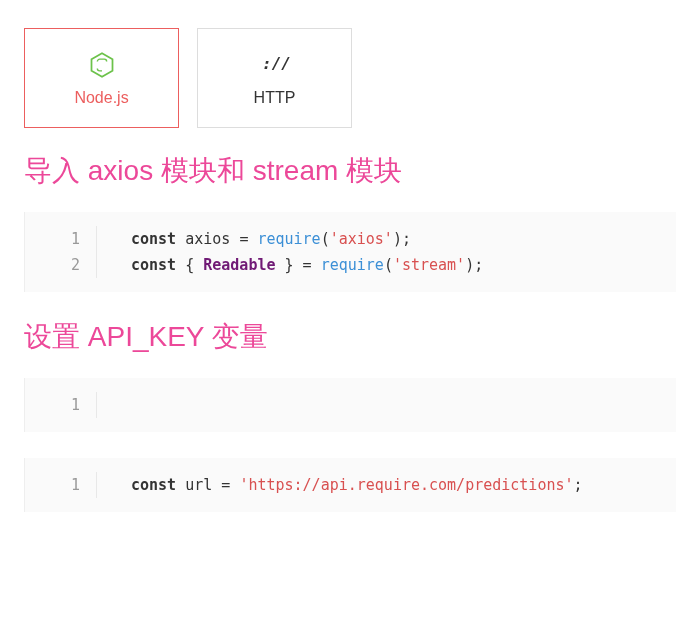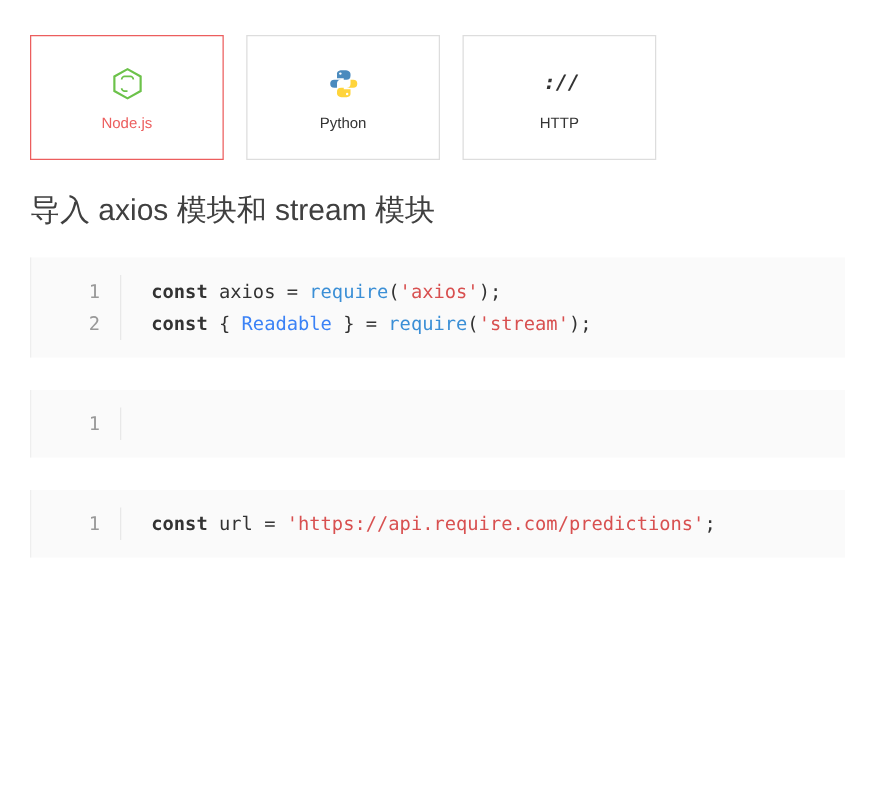--- a/index.html
+++ b/index.html
@@ -36,27 +36,27 @@
       color: #ec5e5e;
     }
     .tab-icon {
       height: 32px;
       display: flex;
       align-items: center;
       justify-content: center;
       margin-bottom: 8px;
     }
     .tab-label {
-      font-size: 12px;
+      font-size: 16px;
       color: #333;
     }
     .section-title {
-      font-size: 24px;
+      font-size: 28px;
       font-weight: 400;
-      color: #404040;
+      color: #ec4899;
       margin: 18px 0 22px 0;
     }
     .code-block {
       background: #fafafa;
       border-left: 1px solid #eee;
       display: flex;
       padding: 14px 0;
       margin-bottom: 26px;
     }
     .line-numbers {
@@ -72,52 +72,42 @@
     }
     .code-content {
       padding-left: 24px;
       font-family: Consolas, Monaco, monospace;
       font-size: 15px;
       line-height: 26px;
       color: #333;
     }
     .code-line {
       white-space: pre;
+      margin-left: 10px;
     }
     .kw { color: #333; font-weight: bold; }
     .fn { color: #3b8fd6; }
     .str { color: #d85050; }
-    .cls { color: #3b82f6; font-weight: normal; }
+    .cls { color: #701a75; font-weight: bold; }
     .op { color: #333; }
     .var { color: #333; }
     .const-name { color: #3b8fd6; }
   </style>
 </head>
 <body>
 
 <div class="tabs">
   <div class="tab active">
     <div class="tab-icon">
       <svg width="28" height="28" viewBox="0 0 24 24" fill="none" stroke="#6cc24a" stroke-width="1.5">
         <polygon points="12,2 21,7 21,17 12,22 3,17 3,7" fill="none"></polygon>
         <path d="M8 9 c0-1 1-2 2-2 h4 c1 0 2 1 2 2 M8 15 c0 1 1 2 2 2 h2" stroke-width="1.2"></path>
       </svg>
     </div>
     <div class="tab-label">Node.js</div>
-  </div>
-  <div class="tab">
-    <div class="tab-icon">
-      <svg width="26" height="26" viewBox="0 0 24 24">
-        <path d="M11 2 C7 2 7 4 7 5 V8 H12 V9 H5 C3 9 2 10 2 12 C2 14 3 15 5 15 H7 V12 C7 10 8 9 10 9 H14 C16 9 17 8 17 6 V5 C17 3 15 2 13 2 Z" fill="#4B8BBE"></path>
-        <path d="M13 22 C17 22 17 20 17 19 V16 H12 V15 H19 C21 15 22 14 22 12 C22 10 21 9 19 9 H17 V12 C17 14 16 15 14 15 H10 C8 15 7 16 7 18 V19 C7 21 9 22 11 22 Z" fill="#FFD43B"></path>
-        <circle cx="9.5" cy="4.5" r="0.9" fill="#fff"></circle>
-        <circle cx="14.5" cy="19.5" r="0.9" fill="#fff"></circle>
-      </svg>
-    </div>
-    <div class="tab-label">Python</div>
   </div>
   <div class="tab">
     <div class="tab-icon">
       <svg width="30" height="22" viewBox="0 0 30 22">
         <text x="2" y="15" font-family="monospace" font-size="16" font-style="italic" fill="#333" font-weight="bold">://</text>
       </svg>
     </div>
     <div class="tab-label">HTTP</div>
   </div>
 </div>
@@ -130,20 +120,21 @@
         <div>2</div>
       </div>
     <div class="code-content">
         <div class="code-line"><span class="kw">const</span><span class="var"> axios </span><span class="op">= </span><span class="fn">require</span><span class="op">(</span><span class="str">'axios'</span><span class="op">);</span></div>
         <div class="code-line"><span class="kw">const</span> { <span class="cls">Readable</span> } <span class="op">= </span><span class="fn">require</span><span class="op">(</span><span class="str">'stream'</span><span class="op">);</span></div>
       </div>
   </div>
 </div>
 
 <div>
+  <div class="section-title">设置 API_KEY 变量</div>
   <div class="code-block">
     <div class="line-numbers">
         <div>1</div>
       </div>
   </div>
 </div>
 
 <div>
   <div class="code-block">
     <div class="line-numbers">

